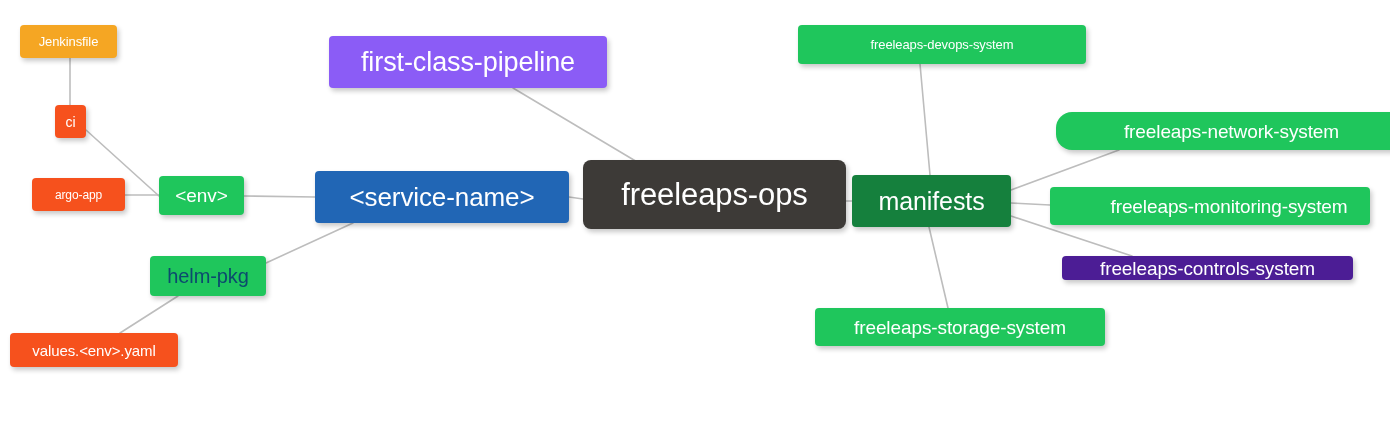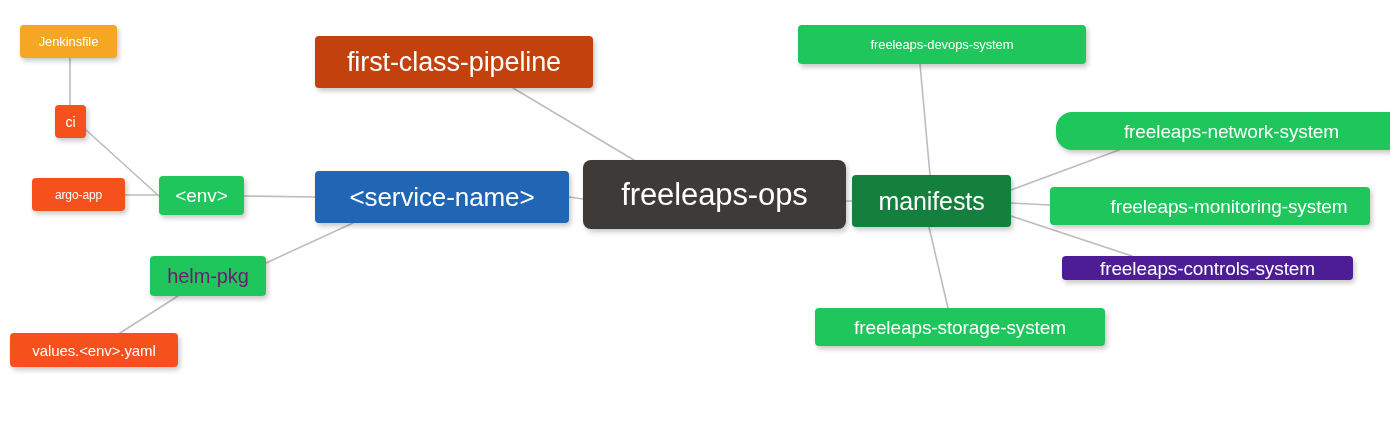--- a/index.html
+++ b/index.html
@@ -73,27 +73,27 @@
       </div>
       <div class="mm-node" style="left: 55px; top: 105px; width: 31px; height: 33px; background: rgb(246, 81, 29); font-size: 14px; color: rgb(255, 255, 255);">
         <span class="mm-label">ci</span>
       </div>
       <div class="mm-node" style="left: 32px; top: 178px; width: 93px; height: 33px; background: rgb(246, 81, 29); font-size: 12px; color: rgb(255, 255, 255);">
         <span class="mm-label">argo-app</span>
       </div>
       <div class="mm-node" style="left: 159px; top: 176px; width: 85px; height: 39px; background: rgb(31, 198, 92); font-size: 19px; color: rgb(255, 255, 255);">
         <span class="mm-label">&lt;env&gt;</span>
       </div>
-      <div class="mm-node" style="left: 150px; top: 256px; width: 116px; height: 40px; background: rgb(31, 198, 92); font-size: 20px; color: #701a75;">
+      <div class="mm-node" style="left: 150px; top: 256px; width: 116px; height: 40px; background: rgb(31, 198, 92); font-size: 20px; color: #0c4a6e;">
         <span class="mm-label">helm-pkg</span>
       </div>
       <div class="mm-node" style="left: 10px; top: 333px; width: 168px; height: 34px; background: rgb(246, 81, 29); font-size: 15px; color: rgb(255, 255, 255);">
         <span class="mm-label">values.&lt;env&gt;.yaml</span>
       </div>
-      <div class="mm-node" style="left: 315px; top: 36px; width: 278px; height: 52px; background: #c2410c; font-size: 27px; color: rgb(255, 255, 255);">
+      <div class="mm-node" style="left: 329px; top: 36px; width: 278px; height: 52px; background: #8b5cf6; font-size: 27px; color: rgb(255, 255, 255);">
         <span class="mm-label">first-class-pipeline</span>
       </div>
       <div class="mm-node" style="left: 315px; top: 171px; width: 254px; height: 52px; background: rgb(33, 102, 181); font-size: 26px; color: rgb(255, 255, 255);">
         <span class="mm-label">&lt;service-name&gt;</span>
       </div>
       <div class="mm-node" style="left: 583px; top: 160px; width: 263px; height: 69px; background: rgb(61, 58, 55); font-size: 31px; color: rgb(255, 255, 255); border-radius: 8px;">
         <span class="mm-label">freeleaps-ops</span>
       </div>
       <div class="mm-node" style="left: 852px; top: 175px; width: 159px; height: 52px; background: #15803d; font-size: 25px; color: rgb(255, 255, 255);">
         <span class="mm-label">manifests</span>

